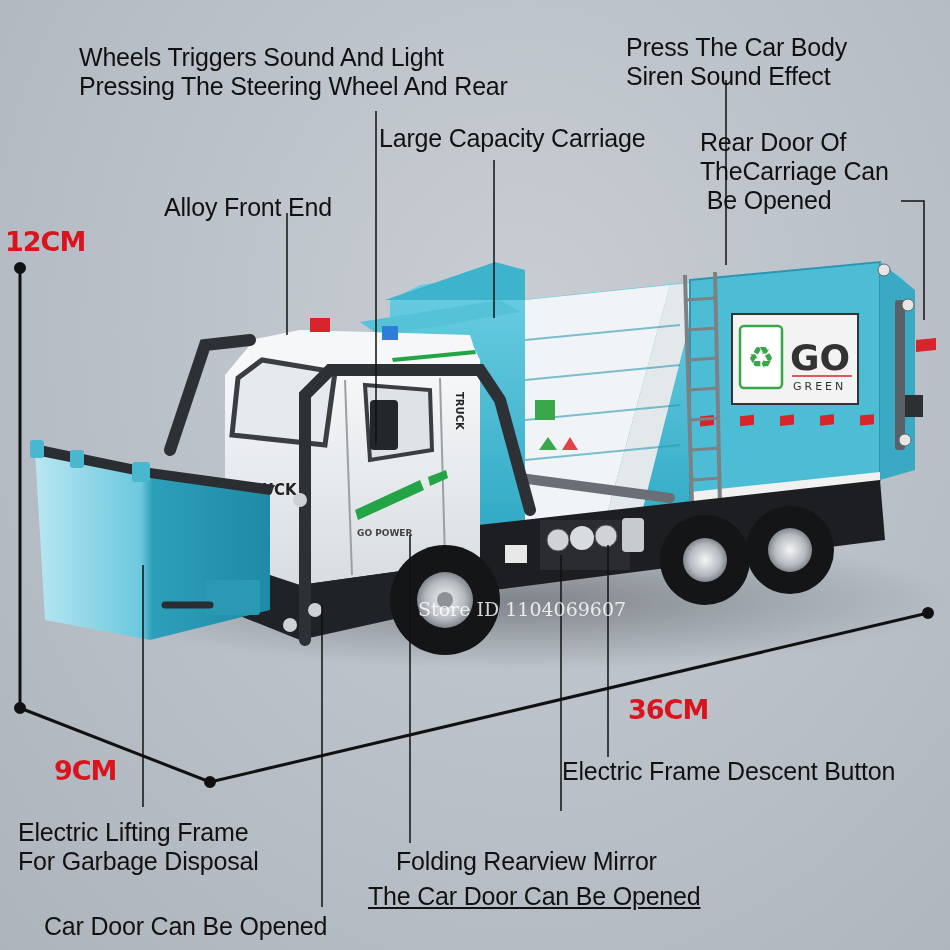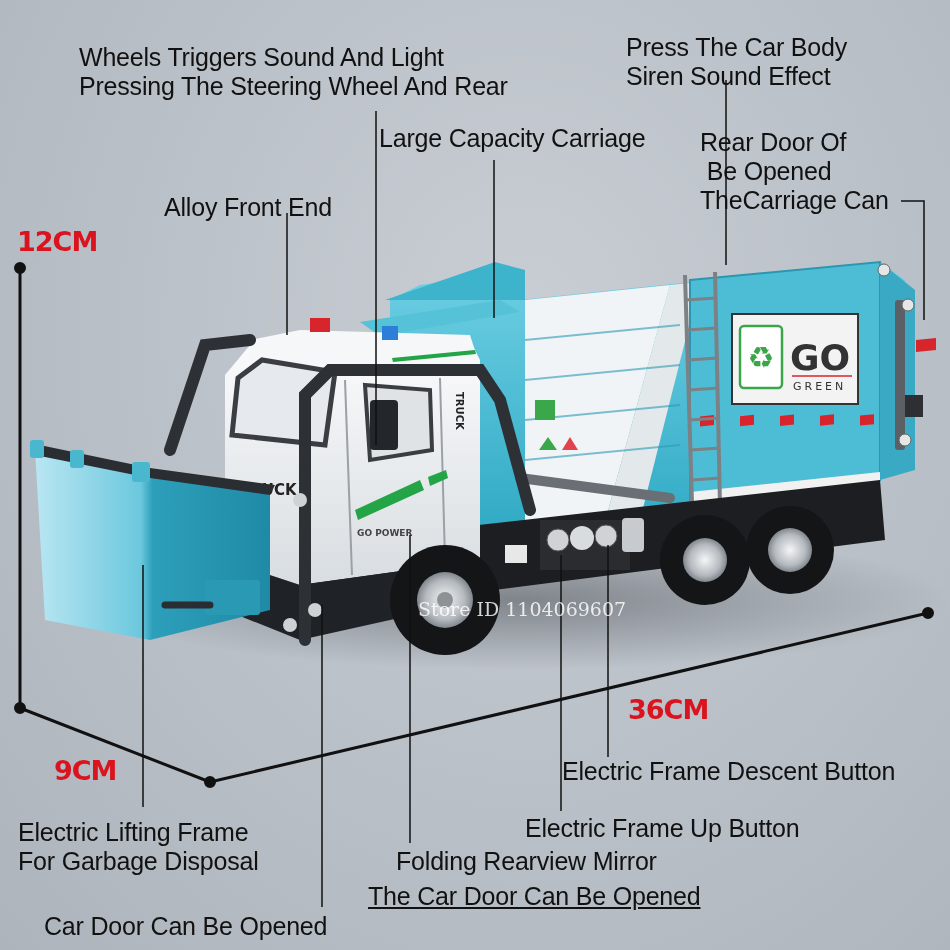--- a/index.html
+++ b/index.html
@@ -203,42 +203,41 @@
     <line x1="143" y1="565" x2="143" y2="807"></line>
     <line x1="322" y1="605" x2="322" y2="907"></line>
     <line x1="410" y1="535" x2="410" y2="843"></line>
     <line x1="561" y1="555" x2="561" y2="811"></line>
     <line x1="608" y1="545" x2="608" y2="757"></line>
   </g>
 </svg>
 
 <div class="wm" style="left:418px;top:598px;">Store ID 1104069607</div>
 
-<div class="dim" style="left:17px;top:226px;text-align:right;">12CM</div>
+<div class="dim" style="left:5px;top:226px;text-align:right;">12CM</div>
 <div class="dim" style="left:54px;top:755px;">9CM</div>
 <div class="dim" style="left:628px;top:694px;">36CM</div>
 
 <div class="label" style="left:79px;top:43px;">
   <div>Wheels Triggers Sound And Light</div>
   <div>Pressing The Steering Wheel And Rear</div>
 </div>
 <div class="label" style="left:626px;top:25px;margin-top:8px;">
   <div>Press The Car Body</div>
   <div>Siren Sound Effect</div>
 </div>
 <div class="label" style="left:379px;top:124px;">Large Capacity Carriage</div>
 <div class="label" style="left:700px;top:128px;">
   <div>Rear Door Of</div>
+  <div>TheCarriage Can</div>
   <div style="white-space:pre"> Be Opened</div>
-  <div>TheCarriage Can</div>
 </div>
 <div class="label" style="left:164px;top:177px;margin-top:16px;">Alloy Front End</div>
 <div class="label" style="left:18px;top:818px;">
   <div>Electric Lifting Frame</div>
   <div>For Garbage Disposal</div>
 </div>
 <div class="label" style="left:44px;top:912px;">Car Door Can Be Opened</div>
 <div class="label" style="left:369px;top:847px;margin-left:27px;">Folding Rearview Mirror</div>
 <div class="label" style="left:368px;top:882px;text-decoration:underline;">The Car Door Can Be Opened</div>
-<div class="label" style="left:525px;top:814px;">Electric Frame Up Button</div>
 <div class="label" style="left:562px;top:757px;">Electric Frame Descent Button</div>
 
 </div>
 
 </body></html>

